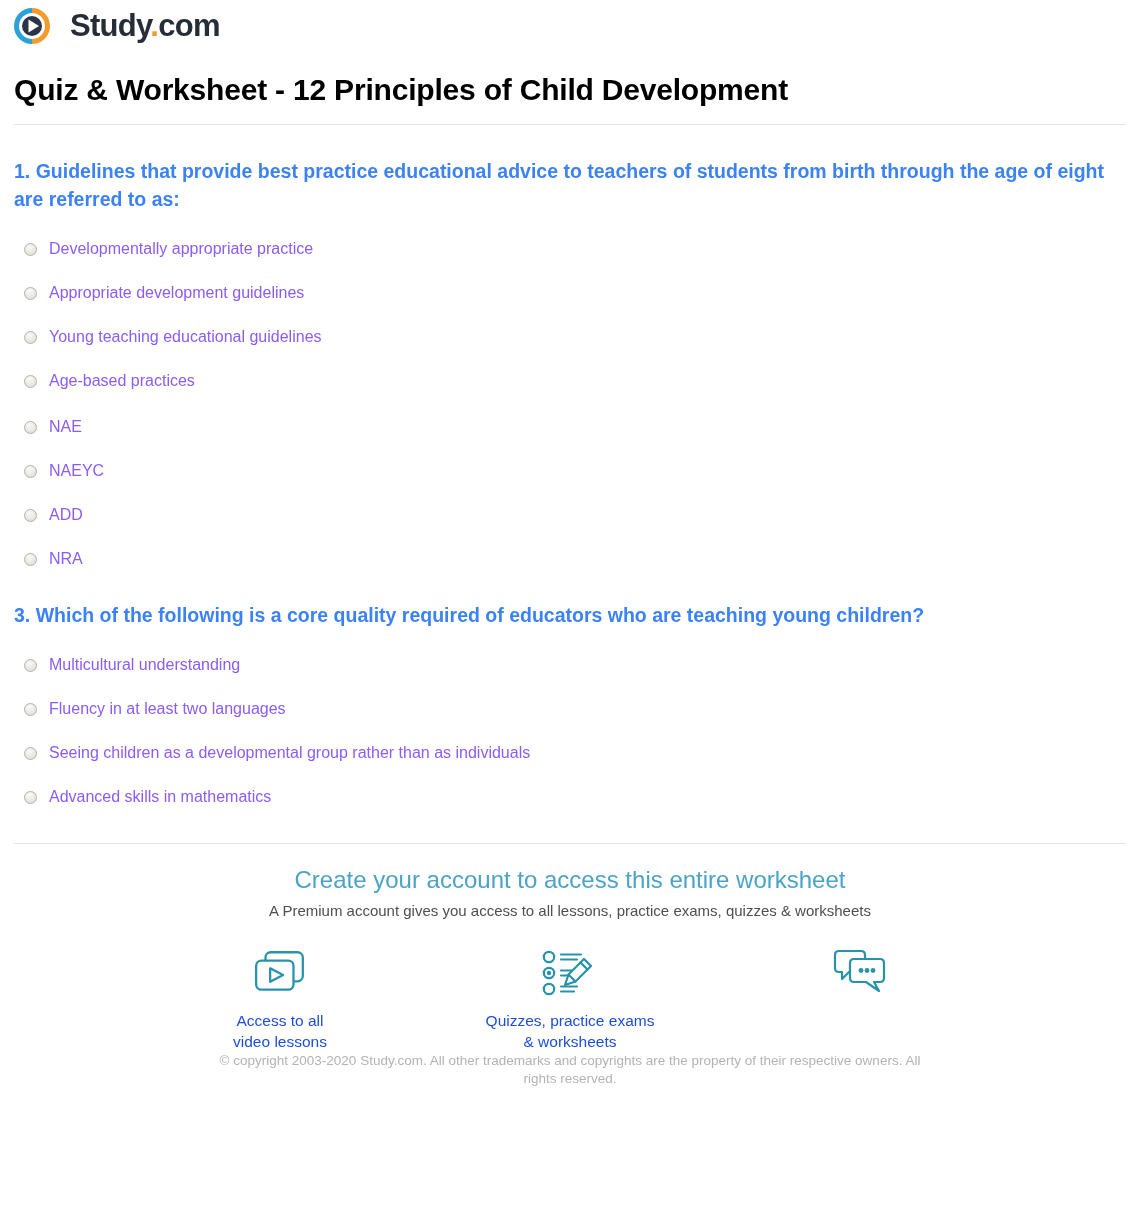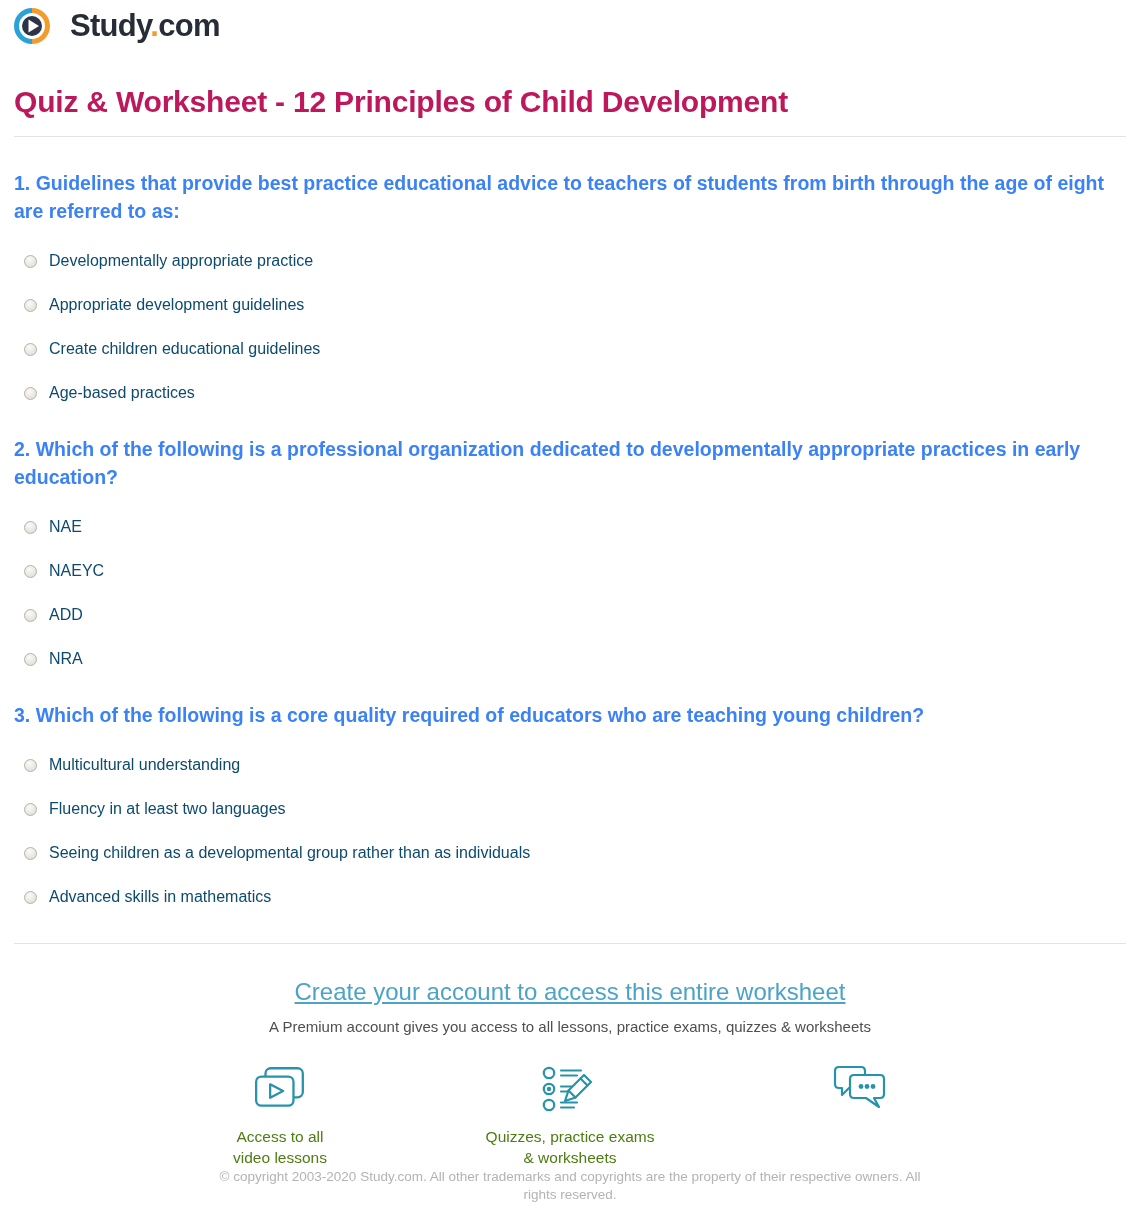--- a/index.html
+++ b/index.html
@@ -11,52 +11,52 @@
   .top {
     display:flex; justify-content:space-between; align-items:flex-start;
     padding:10px 14px 0 14px; height:36px;
   }
   .url { font-size:15px; color:#3f3f3f; padding-top:3px; letter-spacing:0.1px; }
   .logo { display:flex; align-items:center; gap:20px; margin-top:-2px; }
   .logo-text { font-size:31px; font-weight:bold; color:#272d36; letter-spacing:-0.7px; }
   .logo-dot { color:#f39c2c; }
 
   h1.page-title {
-    margin:38px 14px 0 14px; font-size:30px; line-height:36px;
-    font-weight:bold; color:#be185d; letter-spacing:-0.2px;
+    margin:26px 14px 0 14px; font-size:30px; line-height:36px;
+    font-weight:bold; color:#000000; letter-spacing:-0.2px;
   }
   hr.title-rule { border:none; border-top:1px solid #e3e3e3; margin:16px 14px 0 14px; }
 
   main { padding:0 14px; }
   .question h2 {
     font-size:19.5px; line-height:28px; color:#3b82f6;
     margin:32px 0 0 0; font-weight:bold; max-width:1112px;
   }
   ul.options { list-style:none; margin:26px 0 0 0; padding:0; }
   li.option { display:flex; align-items:center; margin-bottom:24px; height:20px; padding-left:10px; cursor:pointer; }
   .radio {
     width:11px; height:11px; border-radius:50%;
     border:1px solid #b6b1a9;
     background: radial-gradient(circle at 40% 30%, #fbfaf8, #ddd9d2);
     margin-right:12px; flex:none;
   }
-  .option-label { font-size:16px; color:#0c4a6e; }
+  .option-label { font-size:16px; color:#8b5cf6; }
 
   .cta {
     border-top:1px solid #e3e3e3; margin:36px 14px 0 14px;
     text-align:center; padding-top:22px;
   }
-  .cta-title { font-size:24px; line-height:28px; color:#4ba3c7; font-weight:normal; margin:12px;text-decoration:underline; }
+  .cta-title { font-size:24px; line-height:28px; color:#4ba3c7; font-weight:normal; margin:0; }
   .cta-sub { font-size:15px; color:#4f4f4f; margin:8px 0 0 0; }
 
   .features { display:flex; justify-content:center; margin-top:26px; gap:50px; }
   .feature { width:240px; }
   .feature .icon-wrap { height:56px; display:flex; align-items:center; justify-content:center; }
   .feature svg { display:block; }
-  .feature-label { margin-top:9px; font-size:15.5px; line-height:21px; color:#4d7c0f; }
+  .feature-label { margin-top:9px; font-size:15.5px; line-height:21px; color:#1d4ed8; }
   .feature-label span { display:block; }
 
   .footer { text-align:center; }
   .footer p {
     margin:0 auto; max-width:730px; font-size:13.5px; line-height:18px; color:#b3b3b3;
   }
 
   .icon-stroke { stroke:#2793aa; stroke-width:2.2; fill:none; stroke-linecap:round; stroke-linejoin:round; }
   .icon-fillwhite { fill:#ffffff; }
   .icon-filldot { fill:#2793aa; stroke:none; }
@@ -89,32 +89,31 @@
     <span class="option-label">Developmentally appropriate practice</span>
   </li>
 
   <li class="option">
     <span class="radio"></span>
     <span class="option-label">Appropriate development guidelines</span>
   </li>
 
   <li class="option">
     <span class="radio"></span>
-    <span class="option-label">Create children educational guidelines</span>
+    <span class="option-label">Young teaching educational guidelines</span>
   </li>
 
   <li class="option">
     <span class="radio"></span>
     <span class="option-label">Age-based practices</span>
   </li>
 </ul>
   </section>
 
   <section class="question">
-    <h2 class="q-text">2. Which of the following is a professional organization dedicated to developmentally appropriate practices in early education?</h2>
     <ul class="options">
   <li class="option">
     <span class="radio"></span>
     <span class="option-label">NAE</span>
   </li>
 
   <li class="option">
     <span class="radio"></span>
     <span class="option-label">NAEYC</span>
   </li>

